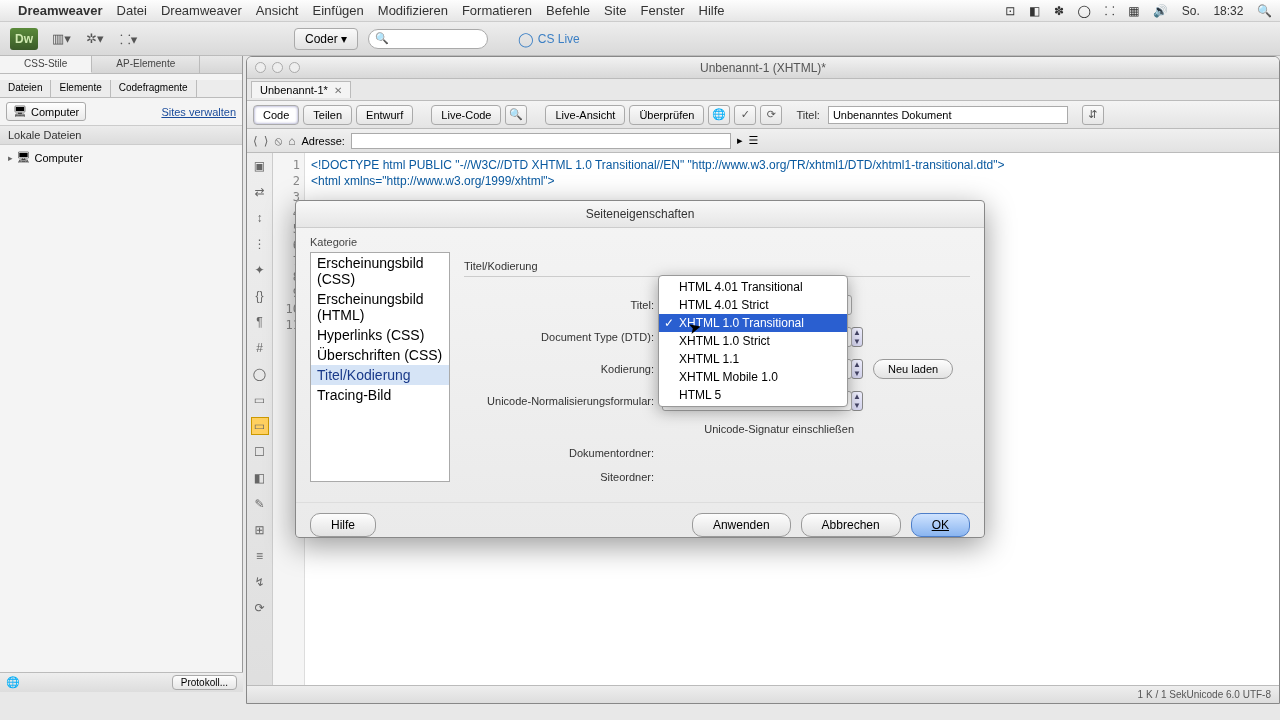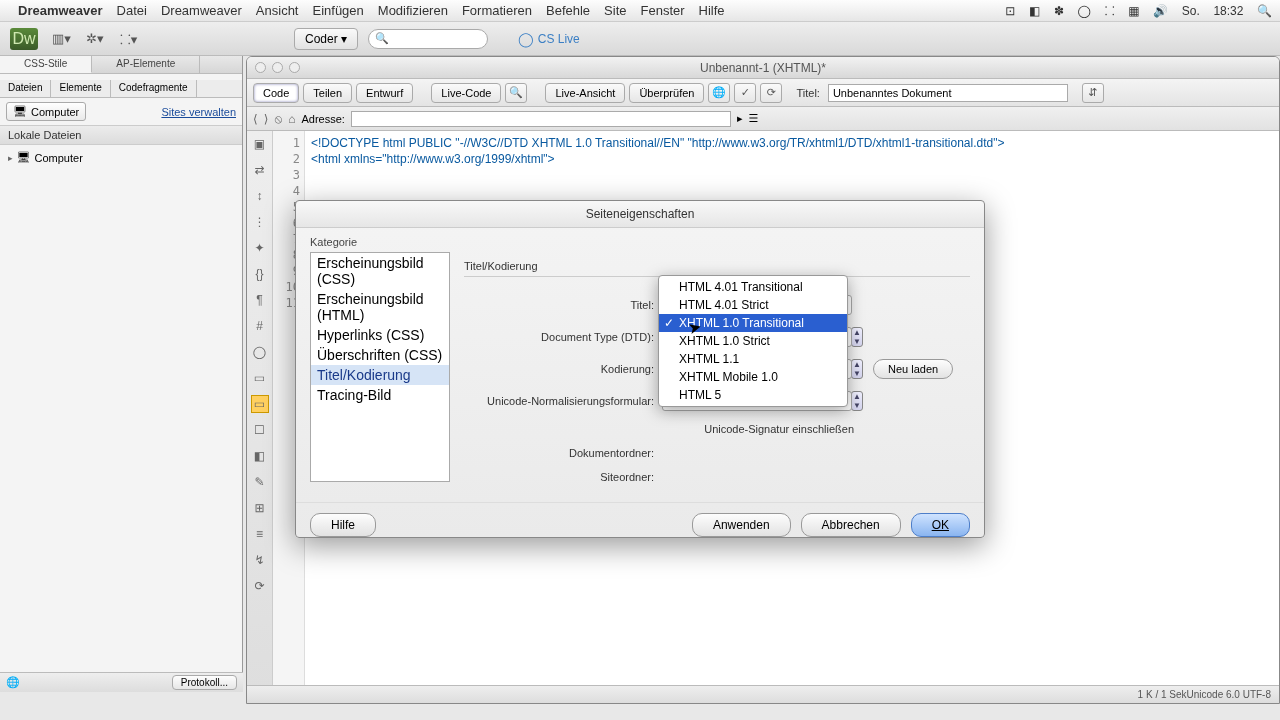--- a/index.html
+++ b/index.html
@@ -9,21 +9,21 @@
 .menubar { height: 22px; background: linear-gradient(#fdfdfd,#e6e6e6); border-bottom: 1px solid #ccc; display: flex; align-items: center; padding: 0 8px; font-size: 13px; color: #333; }
 .menubar .apple { font-size: 15px; margin-right: 10px; }
 .menubar .appname { font-weight: bold; margin-right: 14px; }
 .menubar .mitem { margin-right: 14px; cursor: default; }
 .menubar .spacer { flex: 1; }
 .menubar .right span { margin-left: 10px; font-size: 12px; }
 .menubar .right .clock { font-weight: normal; }
 
 
 .dw-toolbar { height: 34px; background: linear-gradient(#eee,#d9d9d9); border-bottom: 1px solid #bbb; display: flex; align-items: center; padding: 0 10px; }
-.dw-toolbar .logo { width: 28px; height: 22px; background: linear-gradient(#5a8a3a,#3a5a28); color: #cfe8b0; font-weight: normal; font-size: 16px; display: flex; align-items: center; justify-content: center; border-radius: 3px; margin-right: 14px; }
+.dw-toolbar .logo { width: 28px; height: 22px; background: linear-gradient(#5a8a3a,#3a5a28); color: #cfe8b0; font-weight: bold; font-size: 12px; display: flex; align-items: center; justify-content: center; border-radius: 3px; margin-right: 14px; }
 .dw-toolbar .ico { width: 24px; height: 20px; margin-right: 10px; color: #555; font-size: 13px; display: flex; align-items: center; }
 .dw-toolbar .coder { background: linear-gradient(#fafafa,#e2e2e2); border: 1px solid #aaa; border-radius: 4px; padding: 3px 10px; font-size: 12px; margin-left: 140px; }
 .dw-toolbar .search { margin-left: 10px; height: 20px; width: 120px; border: 1px solid #aaa; border-radius: 10px; background: #fff; display: flex; align-items: center; padding: 0 6px; color: #999; font-size: 11px; }
 .dw-toolbar .cslive { margin-left: 30px; color: #3b7fc4; font-size: 12px; display: flex; align-items: center; }
 .dw-toolbar .cslive::before { content: "◯"; margin-right: 4px; font-size: 14px; }
 
 
 .left-panel { position: absolute; top: 56px; left: 0; width: 243px; height: 636px; background: #f4f4f4; border-right: 1px solid #999; }
 .panel-tabs { display: flex; background: linear-gradient(#e8e8e8,#d6d6d6); height: 18px; border-bottom: 1px solid #bbb; font-size: 10px; }
 .panel-tabs .tab { padding: 2px 24px; border-right: 1px solid #bbb; cursor: default; color: #444; }
@@ -177,20 +177,26 @@
 
 <div class="doc-window">
   <div class="doc-titlebar">
     <div class="traffic">
         <span></span>
         <span></span>
         <span></span>
       </div>
     <span class="title">Unbenannt-1 (XHTML)*</span>
   </div>
+  <div class="doc-tab">
+    <div class="t">
+        <span>Unbenannt-1*</span>
+        <span class="close">✕</span>
+      </div>
+  </div>
   <div class="doc-toolbar">
     <div class="vbtn active">Code</div>
     <div class="vbtn">Teilen</div>
     <div class="vbtn">Entwurf</div>
     <div class="sep"></div>
     <div class="vbtn">Live-Code</div>
     <div class="iconbtn">🔍</div>
     <div class="sep"></div>
     <div class="vbtn">Live-Ansicht</div>
     <div class="vbtn">Überprüfen</div>

